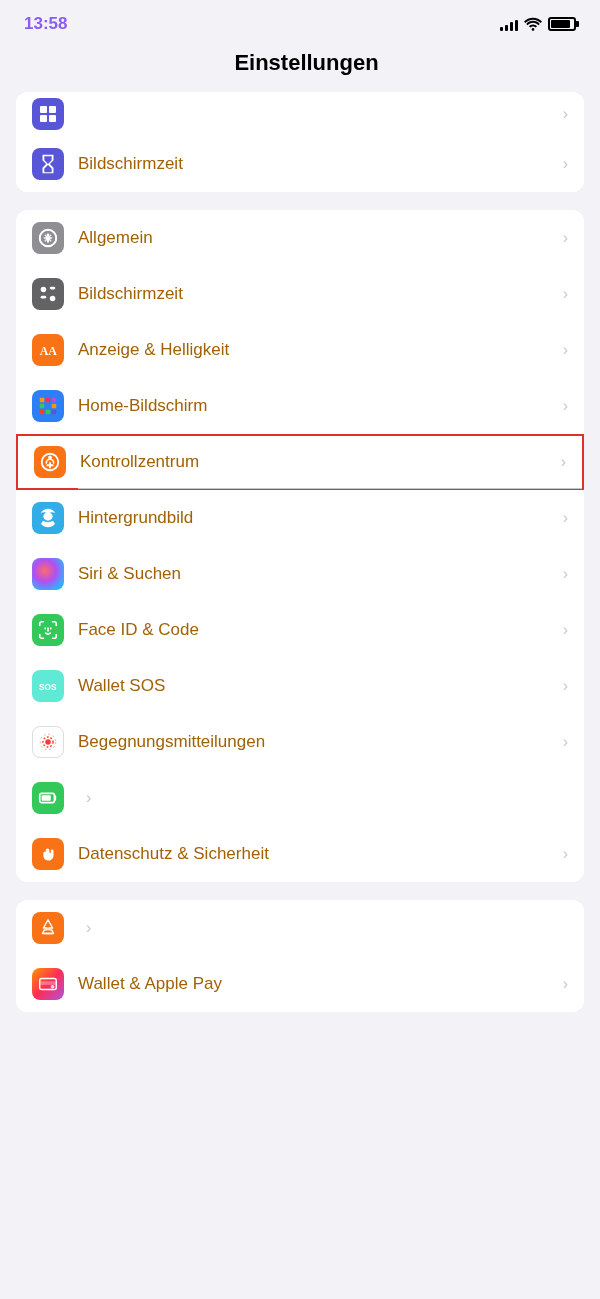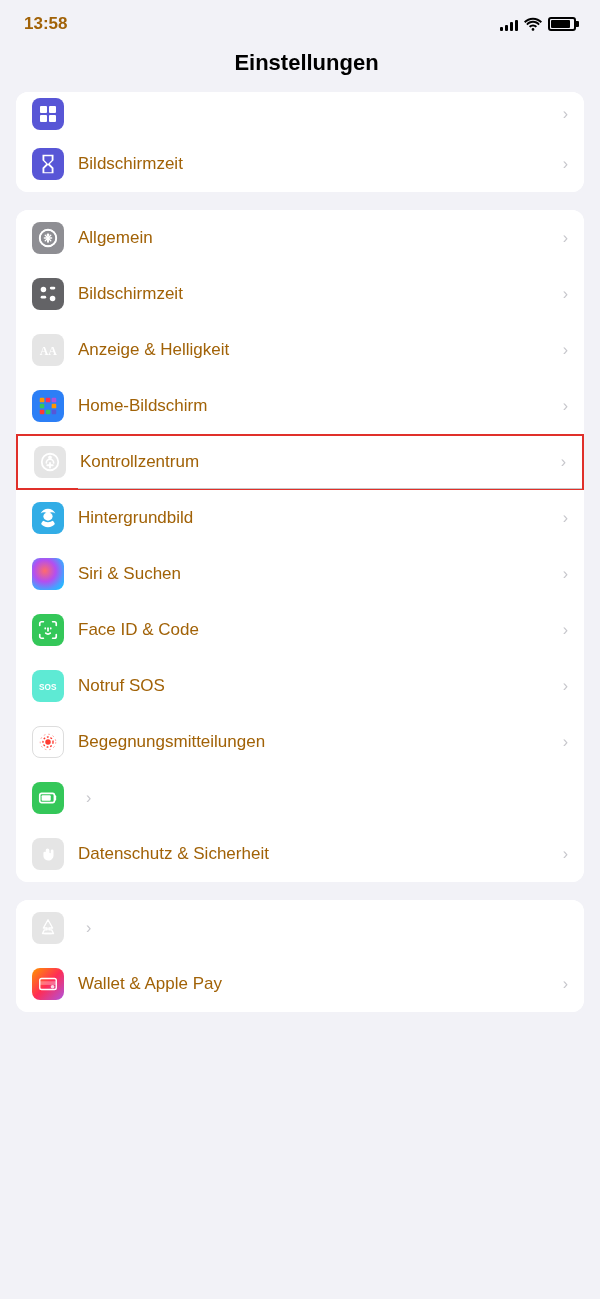--- a/index.html
+++ b/index.html
@@ -17,21 +17,21 @@
     .status-bar {
       display: flex;
       justify-content: space-between;
       align-items: center;
       padding: 14px 24px 8px 24px;
       background: #f2f2f7;
     }
     .status-time {
       font-size: 17px;
       font-weight: 600;
-      color: #a16207;
+      color: #8b5cf6;
     }
     .status-icons {
       display: flex;
       align-items: center;
       gap: 6px;
     }
     .signal-bars {
       display: flex;
       align-items: flex-end;
       gap: 2px;
@@ -133,21 +133,21 @@
     }
 
     .chevron {
       color: #c7c7cc;
       font-size: 16px;
       margin-left: 8px;
     }
 
     
     .icon-gray { background: #8e8e93; }
-    .icon-blue { background: #e5e5e5; }
+    .icon-blue { background: #f97316; }
     .icon-green { background: #34c759; }
 
     
     .row-icon svg {
       width: 22px;
       height: 22px;
     }
   </style>
 </head>
 <body>
@@ -312,21 +312,21 @@
     <span class="row-label">Face ID &amp; Code</span>
     <span class="chevron">›</span>
   </div>
 
   <div class="settings-row">
     <div class="row-icon" style="background:#5eead4;">
       <svg viewBox="0 0 32 32">
         <text x="3" y="22" font-size="12" font-weight="900" fill="white" font-family="Arial,sans-serif">SOS</text>
       </svg>
     </div>
-    <span class="row-label">Notruf SOS</span>
+    <span class="row-label">Wallet SOS</span>
     <span class="chevron">›</span>
   </div>
 
   <div class="settings-row">
     <div class="row-icon" style="background:#fff; border: 1px solid #ddd;">
       <svg viewBox="0 0 24 24">
         <circle cx="12" cy="12" r="3" fill="#ff3b30"></circle>
         <circle cx="12" cy="12" r="5.5" fill="none" stroke="#ff3b30" stroke-width="1.5" stroke-dasharray="2 2"></circle>
         <circle cx="12" cy="12" r="8.5" fill="none" stroke="#ff3b30" stroke-width="1" stroke-dasharray="2 3" opacity="0.5"></circle>
       </svg>

